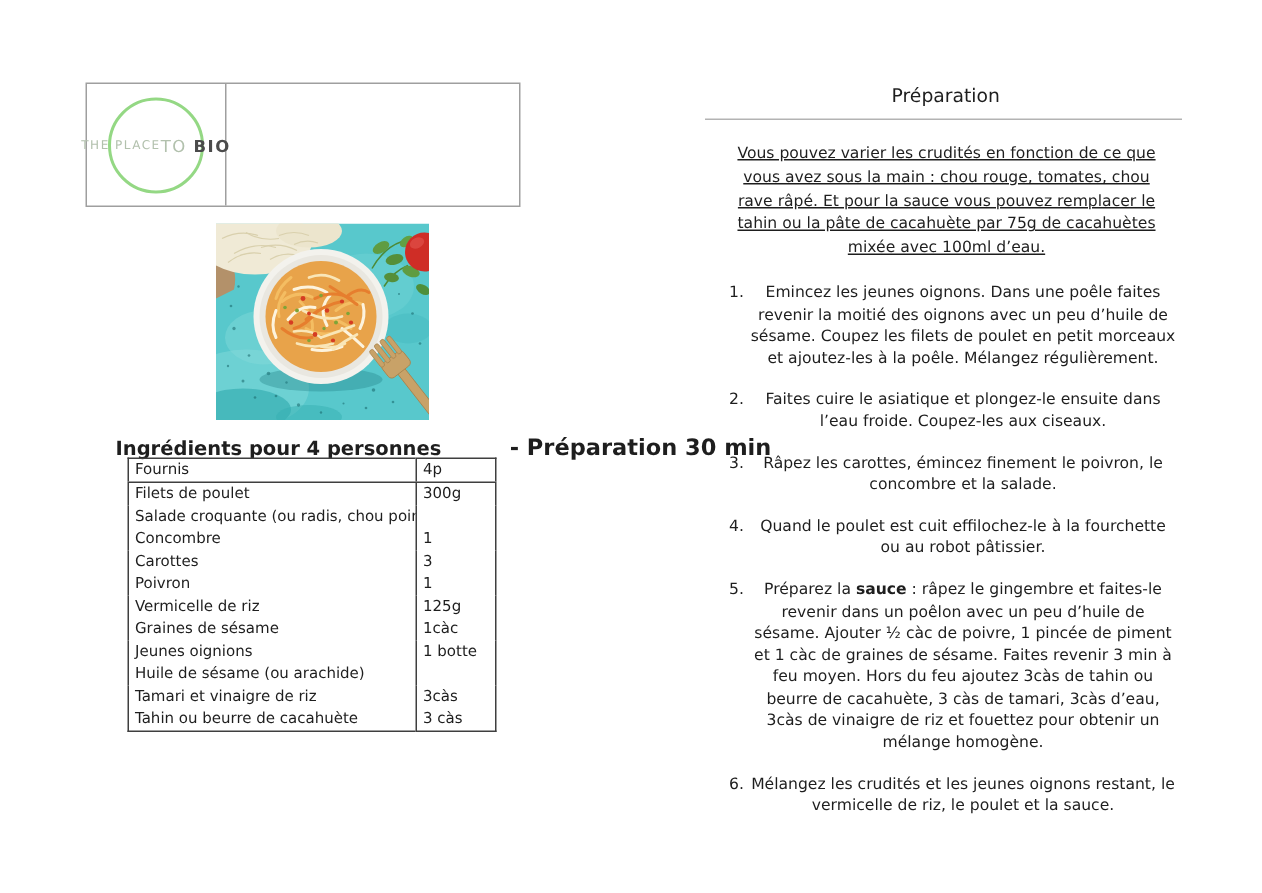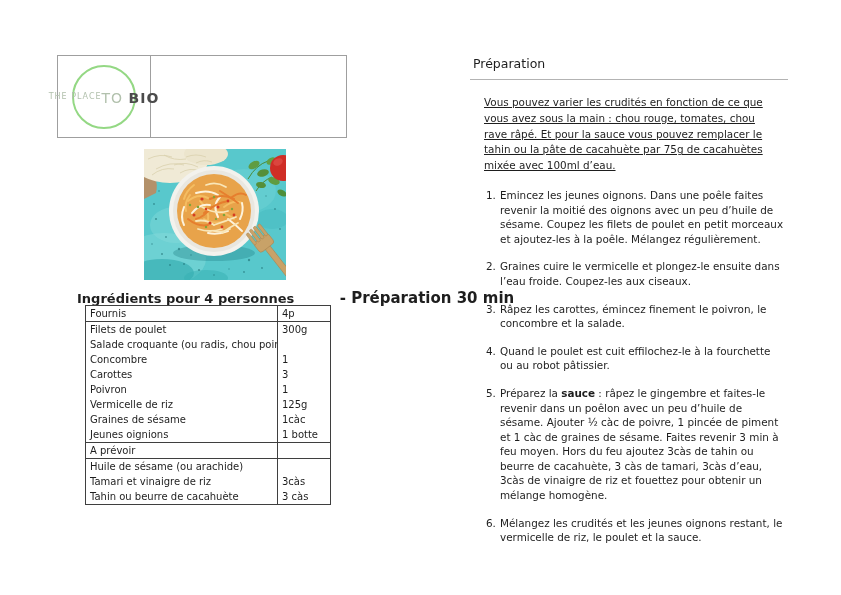--- a/index.html
+++ b/index.html
@@ -15,21 +15,21 @@
   }
   .logo-cell {
     width:92px; border-right:1px solid #9f9f9f;
     display:flex; align-items:center; justify-content:center;
   }
   .logo-circle {
     width:60px; height:60px; border:2px solid #94d884; border-radius:50%;
     display:flex; flex-direction:row; align-items:center; justify-content:center;
   }
   .logo-l1 { font-size:8px; letter-spacing:1px; color:#b2c1ad; white-space:nowrap; }
-  .logo-l2 { font-size:14px; letter-spacing:1px; color:#b2c1ad; margin-top:2px; white-space:nowrap; }
+  .logo-l2 { font-size:11px; letter-spacing:1px; color:#b2c1ad; margin-top:2px; white-space:nowrap; }
   .logo-bio { color:#4b4b4b; font-weight:bold; }
   .title-cell { flex:1; text-align:center; padding-top:10px; }
   .recipe-title { font-size:13px; font-weight:bold; color:#111; }
   .recipe-subtitle {
     font-size:12px; font-weight:bold; color:#53d053;
     line-height:18px; margin-top:5px; padding:0 8px;
   }
 
   
   .photo { position:absolute; left:144px; top:149px; width:142px; height:131px; }
@@ -44,21 +44,21 @@
   }
   .ing-table td {
     padding:0 4px; height:15px; line-height:15px;
     white-space:nowrap; overflow:hidden;
   }
   .ing-table td.qty { border-left:1px solid #3f3f3f; width:44px; }
   .ing-table tr.hdr td { border-bottom:1px solid #3f3f3f; }
   .ing-table tr.section td { border-top:1px solid #3f3f3f; border-bottom:1px solid #3f3f3f; }
 
   
-  .prep { position:absolute; left:470px; top:56px; width:318px; }
+  .prep { position:absolute; left:470px; top:56px; width:318px;text-align:center; }
   .prep-heading { font-size:12.5px; padding-left:3px; }
   .prep-rule { border:none; border-top:1px solid #b3b3b3; margin:8px 0 0 0; }
   .prep-intro { margin:15px 0 0 14px; width:294px; font-size:10.4px; line-height:15.8px;text-decoration:underline; }
   .steps { margin:14px 0 0 16px; width:298px; font-size:10.4px; line-height:14.6px; }
   .step { position:relative; padding-left:14px; margin-bottom:13px; }
   .step-num { position:absolute; left:0; }
   .bold-sauce { font-weight:bold; }
 </style>
 </head>
 <body>
@@ -256,24 +256,20 @@
           <td class="qty">125g</td>
         </tr>
     <tr>
           <td>Graines de sésame</td>
           <td class="qty">1càc</td>
         </tr>
     <tr>
           <td>Jeunes oignions</td>
           <td class="qty">1 botte</td>
         </tr>
-    <tr class="section">
-      <td>A prévoir</td>
-      <td class="qty"></td>
-    </tr>
     <tr>
           <td>Huile de sésame (ou arachide)</td>
           <td class="qty"></td>
         </tr>
     <tr>
           <td>Tamari et vinaigre de riz</td>
           <td class="qty">3càs</td>
         </tr>
     <tr>
           <td>Tahin ou beurre de cacahuète</td>
@@ -286,21 +282,21 @@
     <div class="prep-heading">Préparation</div>
     <hr class="prep-rule">
     <div class="prep-intro">Vous pouvez varier les crudités en fonction de ce que vous avez sous la main : chou rouge, tomates, chou rave râpé. Et pour la sauce vous pouvez remplacer le tahin ou la pâte de cacahuète par 75g de cacahuètes mixée avec 100ml d’eau.</div>
     <div class="steps">
       <div class="step">
         <span class="step-num">1.</span>
         <span>Emincez les jeunes oignons. Dans une poêle faites revenir la moitié des oignons avec un peu d’huile de sésame. Coupez les filets de poulet en petit morceaux et ajoutez-les à la poêle. Mélangez régulièrement.</span>
       </div>
       <div class="step">
         <span class="step-num">2.</span>
-        <span>Graines cuire le vermicelle et plongez-le ensuite dans l’eau froide. Coupez-les aux ciseaux.</span>
+        <span>Faites cuire le asiatique et plongez-le ensuite dans l’eau froide. Coupez-les aux ciseaux.</span>
       </div>
       <div class="step">
         <span class="step-num">3.</span>
         <span>Râpez les carottes, émincez finement le poivron, le concombre et la salade.</span>
       </div>
       <div class="step">
         <span class="step-num">4.</span>
         <span>Quand le poulet est cuit effilochez-le à la fourchette ou au robot pâtissier.</span>
       </div>
       <div class="step">

